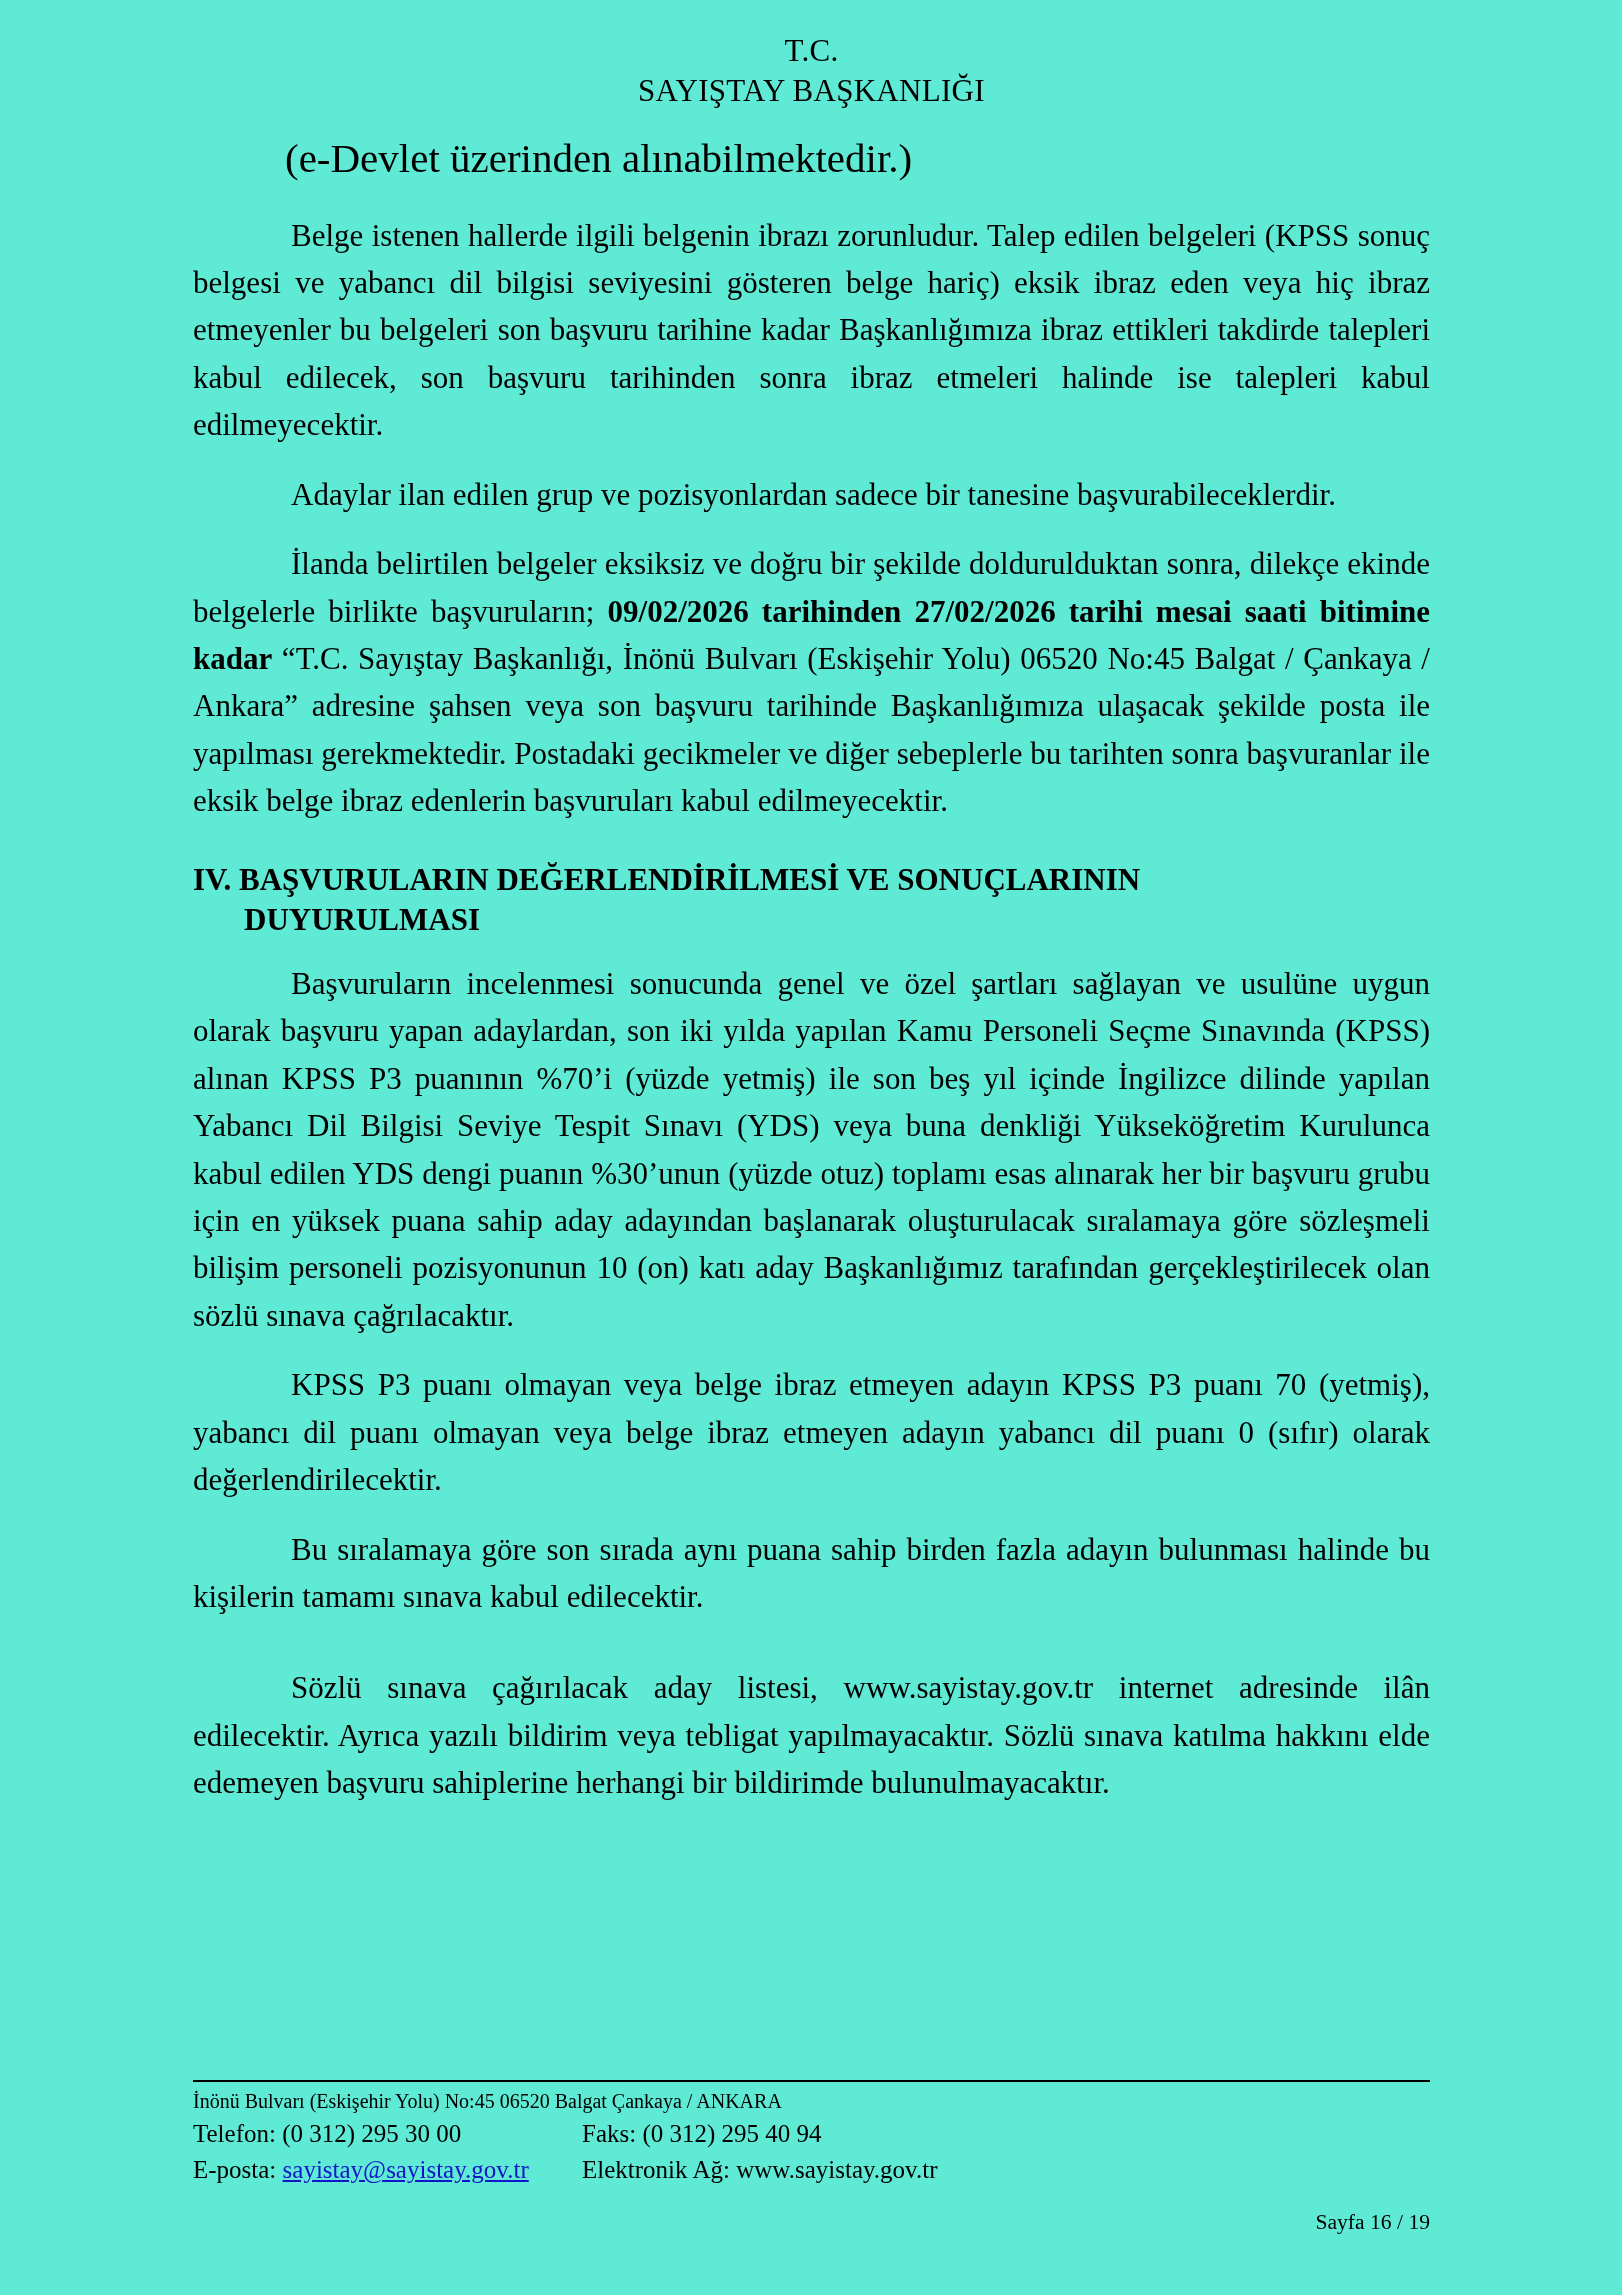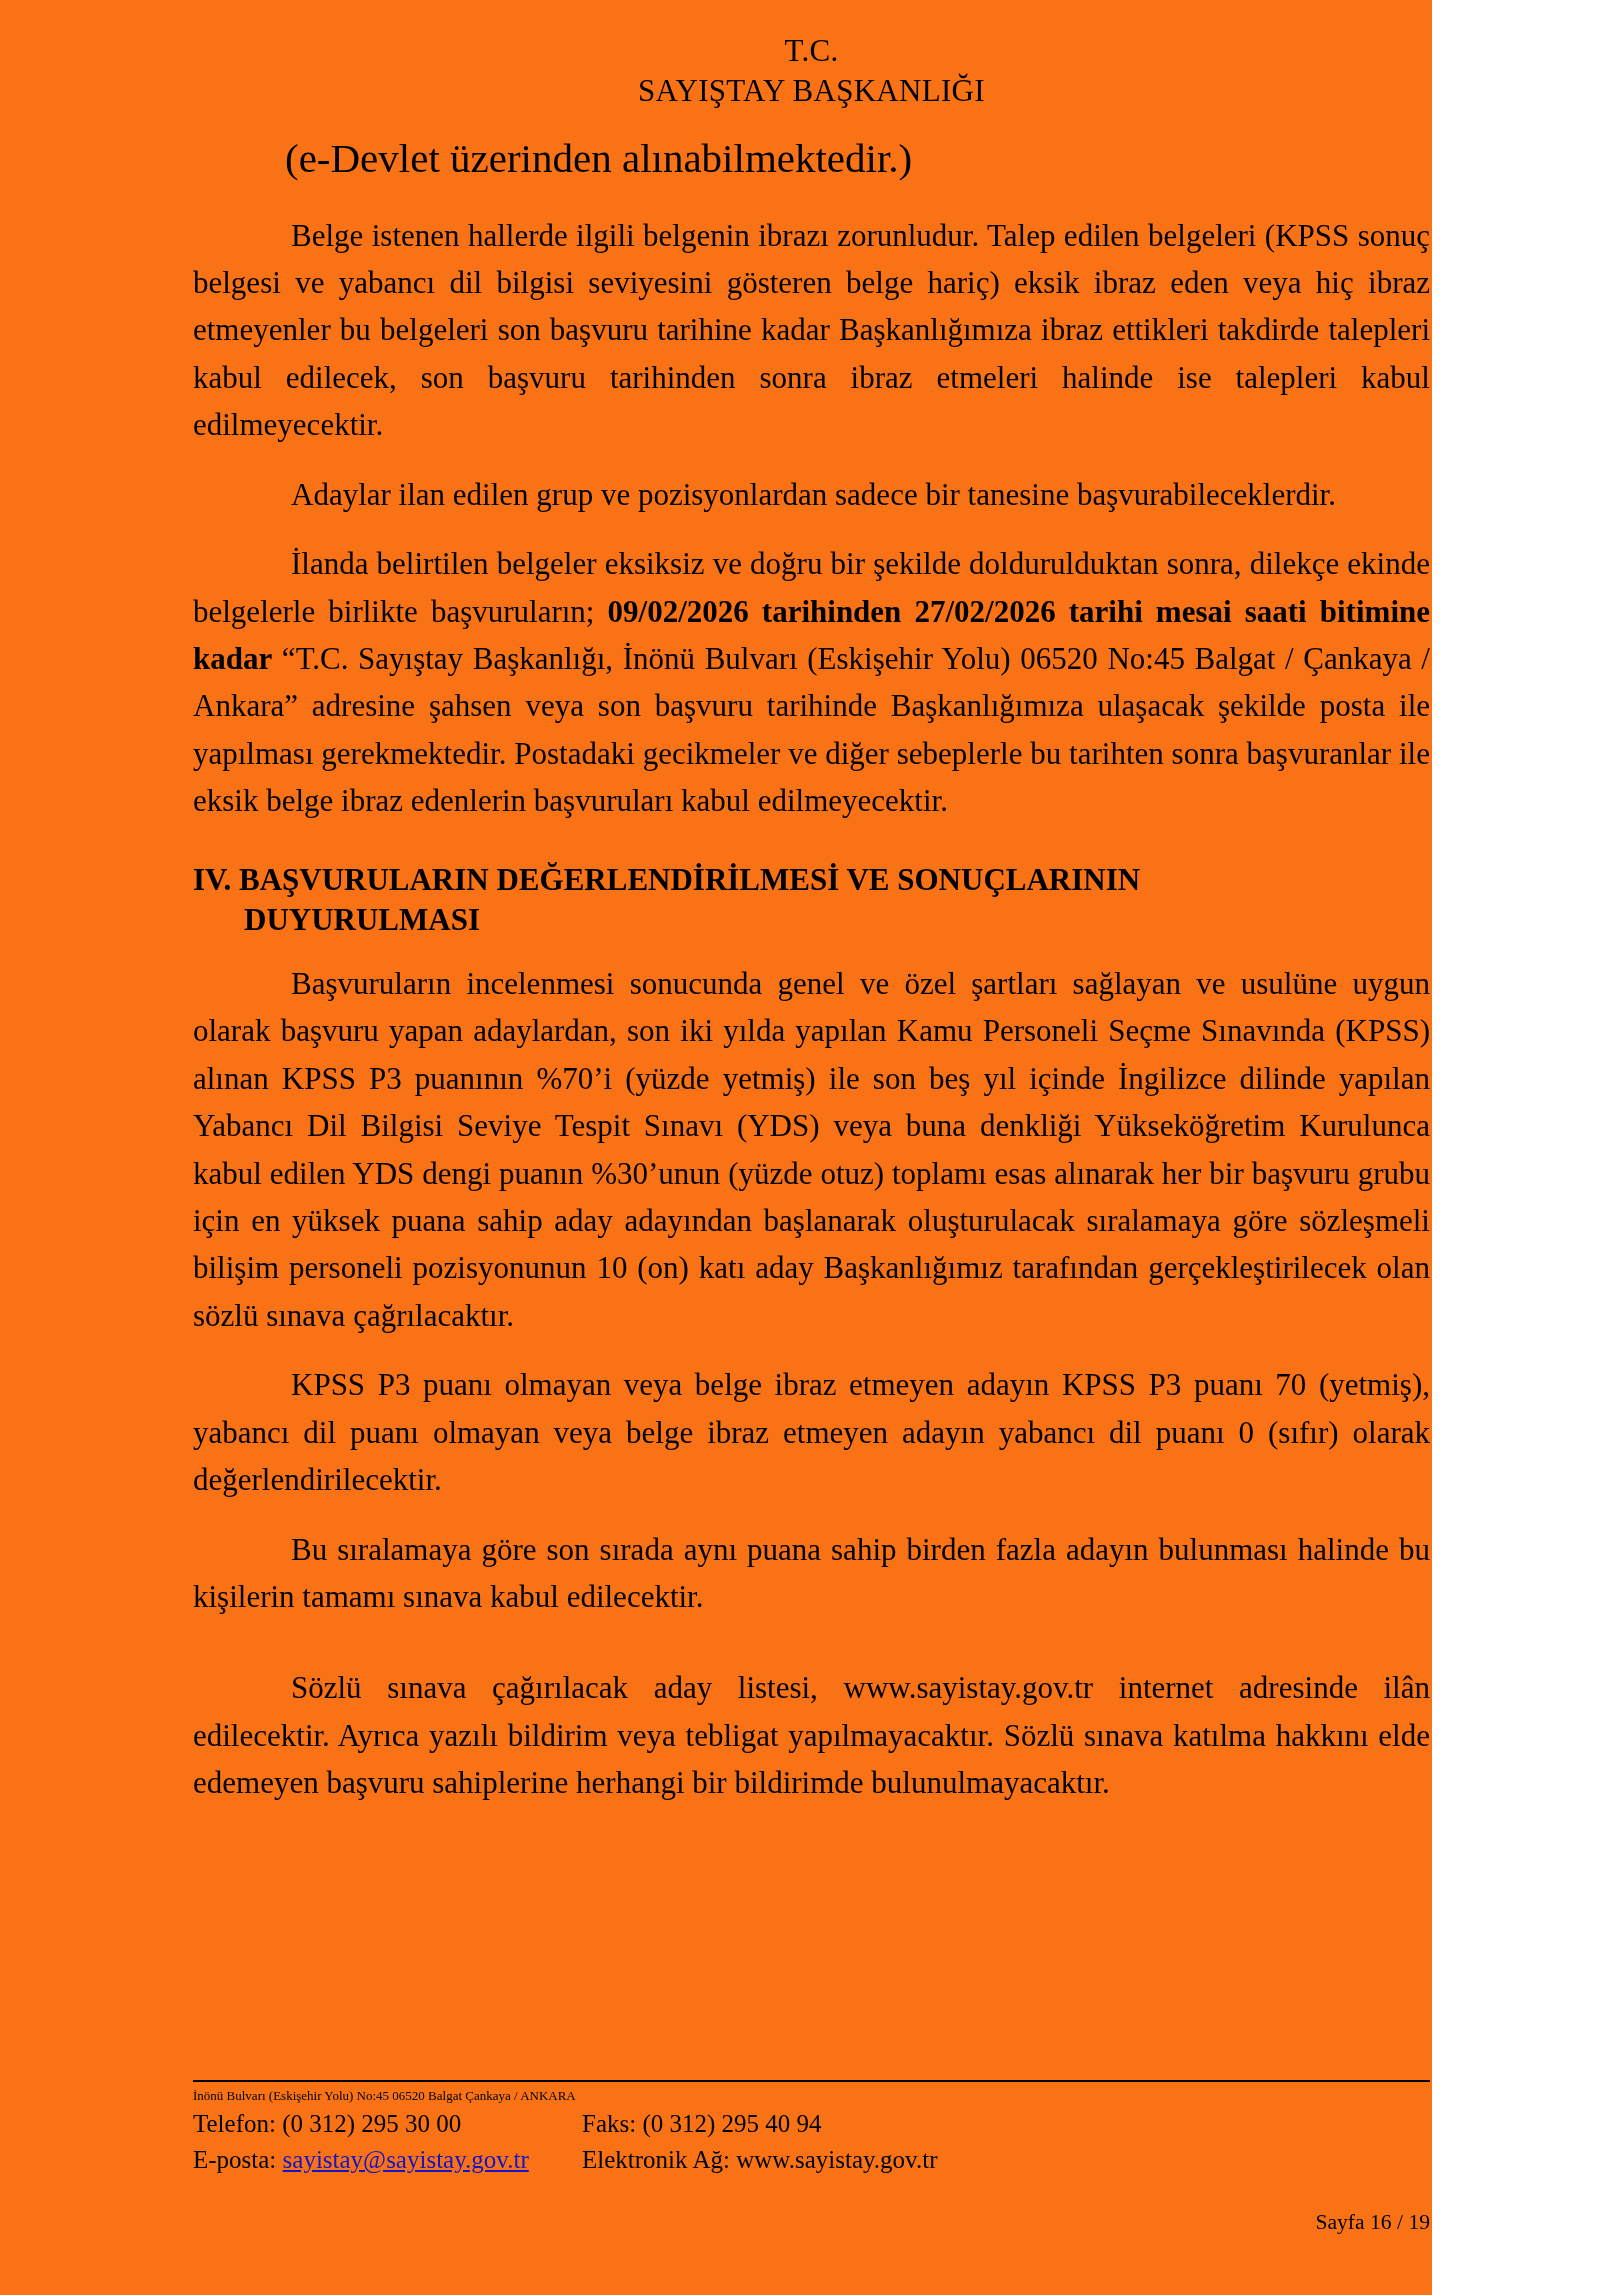--- a/index.html
+++ b/index.html
@@ -6,23 +6,23 @@
     margin: 0;
     padding: 0;
     background: #ffffff;
   }
   body {
     font-family: "Liberation Serif", "DejaVu Serif", serif;
     color: #000000;
   }
   .page {
     position: relative;
-    width: 1432px;
+    width: 1622px;
     height: 2295px;
-    background: #f97316;
+    background: #5eead4;
     box-sizing: border-box;
     overflow: hidden;
   }
   
   .content {
     position: absolute;
     left: 193px;
     top: 0;
     width: 1237px;
   }
@@ -79,21 +79,21 @@
     top: 2080px;
     width: 1237px;
   }
   .footer-rule {
     border: 0;
     border-top: 2px solid #000000;
     margin: 0 0 5.2px 0;
     width: 100%;
   }
   .footer-line {
-    font-size: 13px;
+    font-size: 20px;
     line-height: 1.45;
     white-space: nowrap;
   }
   .footer-row {
     display: block;
     font-size: 25px;
     line-height: 1.45;
   }
   .footer-col-a {
     display: inline-block;

